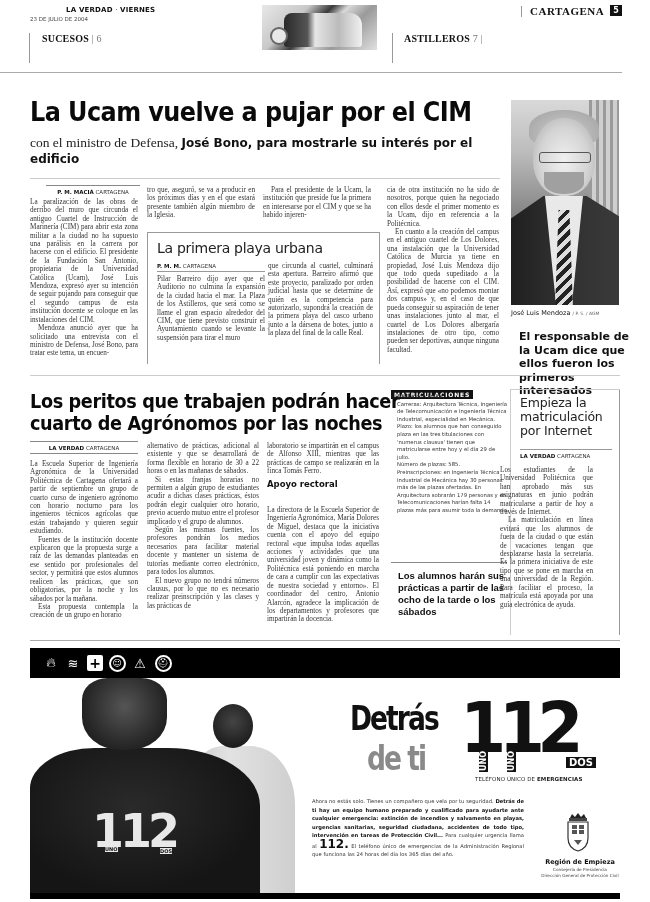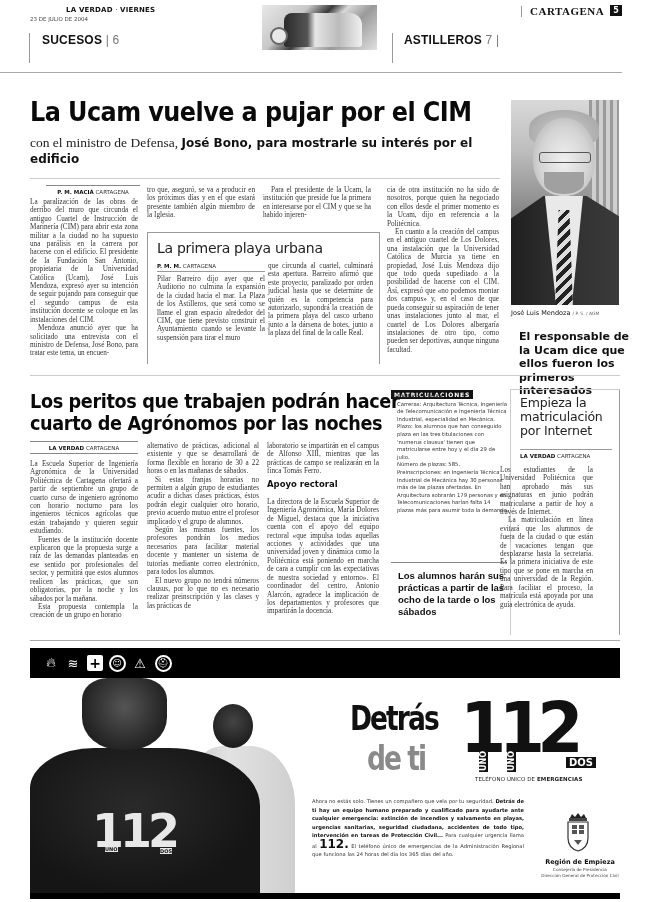--- a/index.html
+++ b/index.html
@@ -10,21 +10,21 @@
 
   
   .paper-name { left: 30px; top: 6px; font-family: "DejaVu Sans", sans-serif; font-size: 7px; letter-spacing: 0.2px; color: #111; padding-left: 36px; }
   .paper-name b { font-weight: bold; }
   .paper-date { left: 30px; top: 16px; font-family: "DejaVu Sans", sans-serif; font-size: 5.5px; color: #444; }
   .section-name { left: 530px; top: 5px; font-family: "Liberation Serif", serif; font-weight: bold; font-size: 11px; letter-spacing: 0.5px; }
   .section-bar { left: 521px; top: 6px; width: 1px; height: 11px; background: #999; }
   .page-num { left: 610px; top: 5px; width: 12px; height: 11px; background: #111; color: #fff; font-family: "DejaVu Sans", sans-serif; font-size: 8px; font-weight: bold; text-align: center; line-height: 11px; }
 
   .teaser-divider { width: 1px; background: #999; }
-  .teaser-kicker { font-family: Liberation Sans, sans-serif; font-weight: bold; font-size: 12px; letter-spacing: 0.2px; }
+  .teaser-kicker { font-family: Liberation Serif, serif; font-weight: bold; font-size: 10px; letter-spacing: 0.2px; }
   .teaser-kicker .pg { font-weight: normal; color: #777; }
   .teaser-title { font-family: "DejaVu Sans", sans-serif; font-size: 10.5px; line-height: 13px; color: #222; }
   .topphoto { left: 262px; top: 5px; width: 115px; height: 45px; background: linear-gradient(135deg,#e8e8e8 0%,#c8c8c8 30%,#3a3a3a 45%,#d8d8d8 55%,#9a9a9a 70%,#e0e0e0 100%); }
   .topphoto .car { position:absolute; left:22px; top:8px; width:78px; height:34px; border-radius:8px 12px 3px 3px; background: linear-gradient(90deg,#2a2a2a 0%,#555 30%,#e6e6e6 40%,#bbb 70%,#f0f0f0 100%); }
   .topphoto .wheel { position:absolute; left:8px; top:22px; width:18px; height:18px; border-radius:50%; background:#e8e8e8; border:2px solid #666; }
   .rule { height: 1px; background: #aaa; }
 
   
   .headline1 { left: 30px; top: 97px; font-family: "DejaVu Sans", sans-serif; font-weight: bold; font-size: 26px; letter-spacing: -0.6px; color: #0a0a0a; transform: scaleX(0.92); transform-origin: left; white-space: nowrap; }
   .subhead1 { left: 30px; top: 135px; width: 470px; font-family: "Liberation Serif", serif; font-size: 13.5px; line-height: 16px; color: #222; }
@@ -48,21 +48,21 @@
   .portrait .glasses { position:absolute; left:28px; top:52px; width:52px; height:11px; border:1.5px solid #555; border-radius:3px; }
   .portrait .beard { position:absolute; left:33px; top:72px; width:40px; height:22px; border-radius: 0 0 50% 50%; background:#a0a0a0; }
   .portrait .suit { position:absolute; left:0; top:96px; width:108px; height:112px; background: linear-gradient(90deg,#1f1f1f 0%,#2d2d2d 35%,#3a3a3a 100%); clip-path: polygon(0 20%, 30% 0, 70% 0, 100% 18%, 100% 100%, 0 100%); }
   .portrait .shirt { position:absolute; left:34px; top:96px; width:38px; height:112px; background:#e9e9e9; clip-path: polygon(0 0, 100% 0, 70% 100%, 30% 100%); }
   .portrait .tie { position:absolute; left:44px; top:110px; width:18px; height:98px; background: repeating-linear-gradient(135deg,#222 0 4px,#ddd 4px 8px); clip-path: polygon(20% 0, 80% 0, 100% 100%, 0 100%); }
   .caption { font-family: "DejaVu Sans", sans-serif; font-size: 6.5px; color: #111; }
   .caption .credit { font-size: 4.5px; color: #666; }
   .pullquote { font-family: "DejaVu Sans", sans-serif; font-weight: bold; font-size: 11px; line-height: 13.5px; color: #111; }
 
   .headline2 { left: 30px; top: 390px; font-family: "DejaVu Sans", sans-serif; font-weight: bold; font-size: 19px; line-height: 22px; letter-spacing: -0.4px; color: #0a0a0a; transform: scaleX(0.93); transform-origin: left; white-space: nowrap; }
-  .subsec { font-family: "DejaVu Sans", sans-serif; font-weight: bold; font-size: 8.5px; color: #111; margin: 4px 0 10px; }
+  .subsec { font-family: "DejaVu Sans", sans-serif; font-weight: bold; font-size: 8.5px; color: #111; margin: 4px 0 18px; }
 
   .matri-label { background: #111; color: #fff; font-family: "DejaVu Sans", sans-serif; font-weight: bold; font-size: 6px; letter-spacing: 0.8px; padding: 1px 3px; display: inline-block; }
   .matri { font-family: "DejaVu Sans", sans-serif; font-size: 5.3px; line-height: 7.6px; color: #333; }
   .pullquote2 { font-family: Liberation Sans, sans-serif; font-weight: bold; font-size: 9.5px; line-height: 12px; color: #111; }
 
   .box3-title { font-family: "DejaVu Sans", sans-serif; font-size: 12.5px; line-height: 14px; color: #222; letter-spacing: -0.2px; }
   .box3-byline { font-family: "DejaVu Sans", sans-serif; font-size: 5.5px; color: #333; border-top: 1px solid #999; padding-top: 3px; }
   .box3-byline b { font-weight: bold; color: #111; }
 
   

